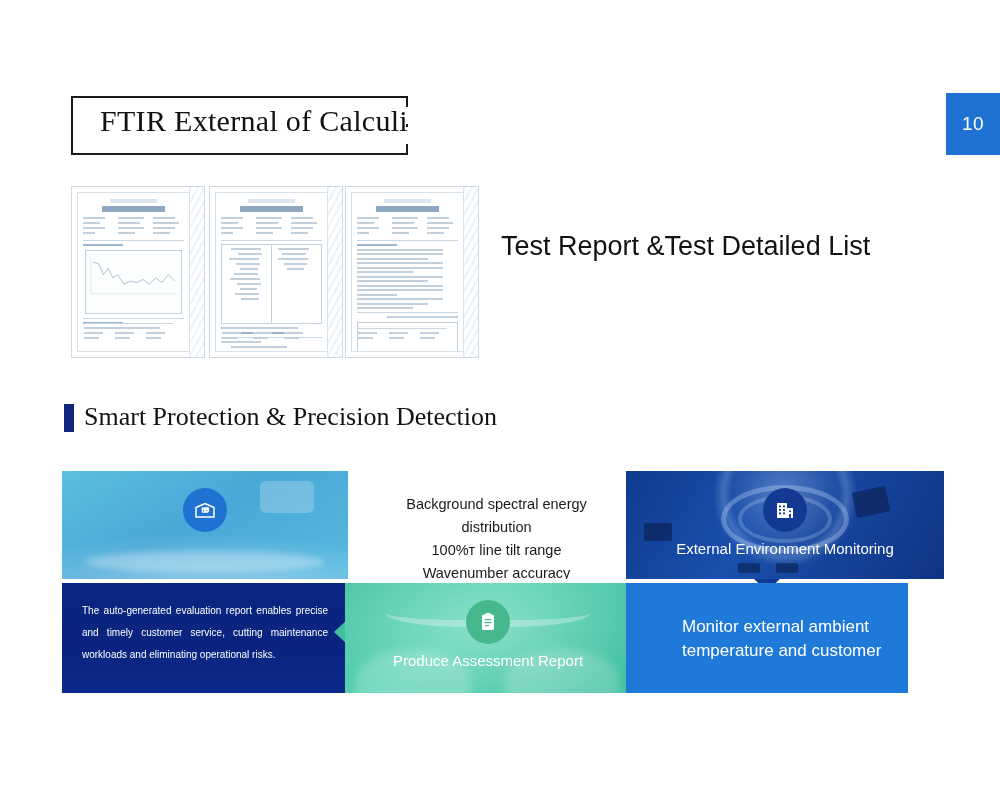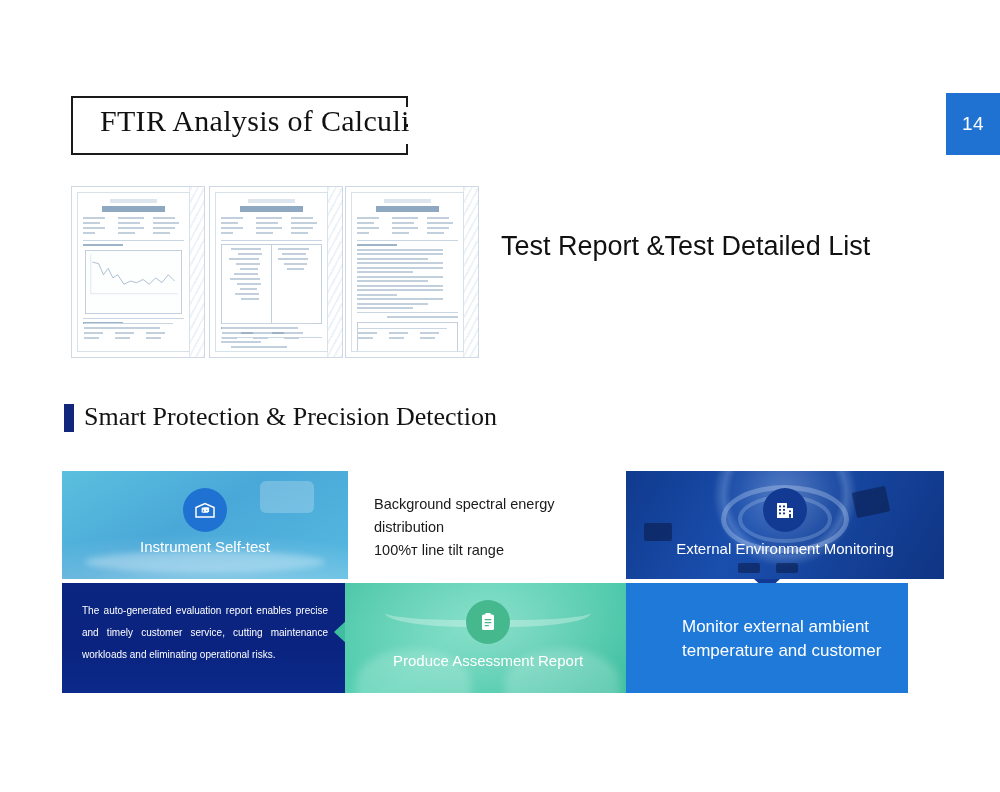--- a/index.html
+++ b/index.html
@@ -365,21 +365,21 @@
     border-left: 13px solid transparent;
     border-right: 13px solid transparent;
     border-top: 12px solid #123a93;
   }
 
   
   .mid-text {
     position: absolute;
     left: 26px; right: 12px;
     top: 22px;
-    text-align: left;
+    text-align: center;
     color: #1a1a1a;
     font-size: 14.5px;
     line-height: 23px;
   }
 
   
   .navy-text {
     position: absolute;
     left: 20px; right: 20px;
     top: 17px;
@@ -397,25 +397,25 @@
     color: #ffffff;
     font-size: 17px;
     line-height: 24px;
     text-align: left;
   }
 </style>
 </head>
 <body>
 
 <div class="page-badge">
-  <span>14</span>
+  <span>10</span>
 </div>
 
 <div class="title-box"></div>
-<div class="title-text">FTIR Analysis of Calculi</div>
+<div class="title-text">FTIR External of Calculi</div>
 
 <div class="doc" style="left:71px; top:186px; width:134px; height:172px;">
   <div class="doc-edge"></div>
   <div class="doc-inner">
     <div class="doc-logo"></div>
     <div class="doc-title"></div>
     <div class="doc-fields">
       <div>
         <div class="doc-line w70"></div>
           <div class="doc-line w55"></div>
@@ -619,28 +619,28 @@
   <div class="cell cell-tl">
     <div class="cell-tl-blob"></div>
     <div class="icon-circle icon-tl">
       <svg width="24" height="24" viewBox="0 0 24 24" fill="none" stroke="#ffffff" stroke-width="1.5">
         <path d="M3 9.5 L12 5.5 L21 9.5 L21 19 L3 19 Z"></path>
         <path d="M12 10 L15.5 10 L15.5 13.5 L12 13.5 Z M9 11.2 L15 11.2 M12 9.2 L12 14.3" stroke-width="1.2"></path>
         <rect x="9.2" y="10.2" width="5.6" height="4" rx="0.6" stroke-width="1.2"></rect>
         <path d="M12 10.8 L12 13.6 M10.6 12.2 L13.4 12.2" stroke-width="1.2"></path>
       </svg>
     </div>
-    <div class="caption cap-tl">Instrument Self-test</div>
   </div>
   <div class="chev chev-right" style="left:286px; top:36px;"></div>
 
   <div class="cell cell-tm">
     <div class="mid-text">
       <div>Background spectral energy distribution</div>
       <div>100%т line tilt range</div>
+      <div>Wavenumber accuracy</div>
     </div>
   </div>
 
   <div class="cell cell-tr">
     <div class="op-light"></div>
     <div class="op-light2"></div>
     <div class="mon" style="left:18px; top:52px; width:28px; height:18px;"></div>
     <div class="mon" style="left:228px; top:18px; width:34px; height:26px; transform:rotate(-12deg);"></div>
     <div class="mon" style="left:112px; top:92px; width:22px; height:10px;"></div>
     <div class="mon" style="left:150px; top:92px; width:22px; height:10px;"></div>

